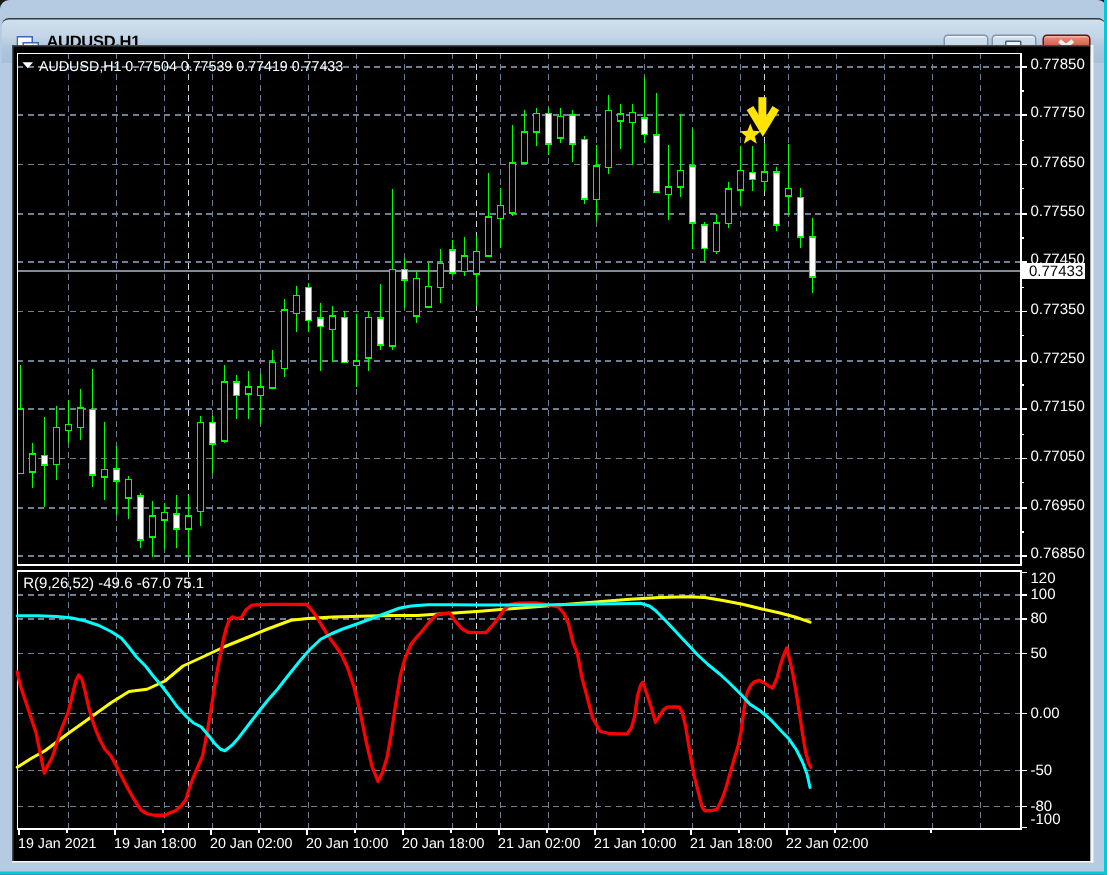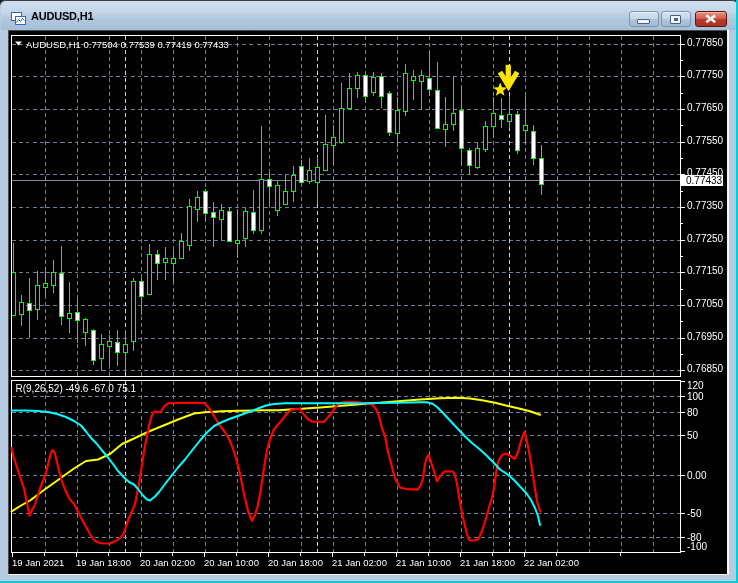--- a/index.html
+++ b/index.html
@@ -1,16 +1,16 @@
 <!DOCTYPE html>
 <html><head><meta charset="utf-8"><style>
 html,body{margin:0;padding:0;width:738px;height:583px;overflow:hidden;background:#1a1a1a;}
 *{box-sizing:border-box;}
 #win{position:absolute;left:0;top:0;width:738px;height:583px;background:#b4cbe1;border-radius:6px 6px 0 0;font-family:"Liberation Sans",sans-serif;}
-#titlebar{position:absolute;left:1px;top:0;width:736px;height:30px;border-radius:5px 5px 0 0;
+#titlebar{position:absolute;left:1px;top:12px;width:736px;height:30px;border-radius:5px 5px 0 0;
  background:linear-gradient(#d0dfee 0%,#c3d5e7 40%,#b0c8de 60%,#a5bfd9 100%);
  border-top:1px solid #3c3c3c;}
 #ticon{position:absolute;left:10px;top:11px;width:15px;height:13px;}
 #ttext{position:absolute;left:30px;top:9px;font-size:11px;font-weight:700;color:#000;letter-spacing:-0.2px;}
 .btn{position:absolute;top:10px;height:15.5px;border-radius:3px;}
 #bmin{left:627.5px;width:30px;background:linear-gradient(#d3e1ef 0%,#c6d8e9 46%,#aec5db 54%,#a2bcd6 100%);border:1px solid #8094ac;box-shadow:inset 0 1px 0 rgba(255,255,255,.55);}
 #bmax{left:659.5px;width:30px;background:linear-gradient(#d3e1ef 0%,#c6d8e9 46%,#aec5db 54%,#a2bcd6 100%);border:1px solid #8094ac;box-shadow:inset 0 1px 0 rgba(255,255,255,.55);}
 #bclose{left:694px;width:31.5px;background:linear-gradient(#e69080 0%,#d4604d 46%,#b83a28 54%,#a93424 100%);border:1px solid #5f150c;box-shadow:inset 0 1px 0 rgba(255,220,210,.5);}
 #bmin div{position:absolute;left:7.5px;top:7px;width:13px;height:4.5px;background:#f2f5f8;border:1px solid #46617e;border-radius:1px;}
 #bmax div{position:absolute;left:8.5px;top:3px;width:11px;height:9px;background:#f2f5f8;border:1px solid #46617e;border-radius:1px;}

